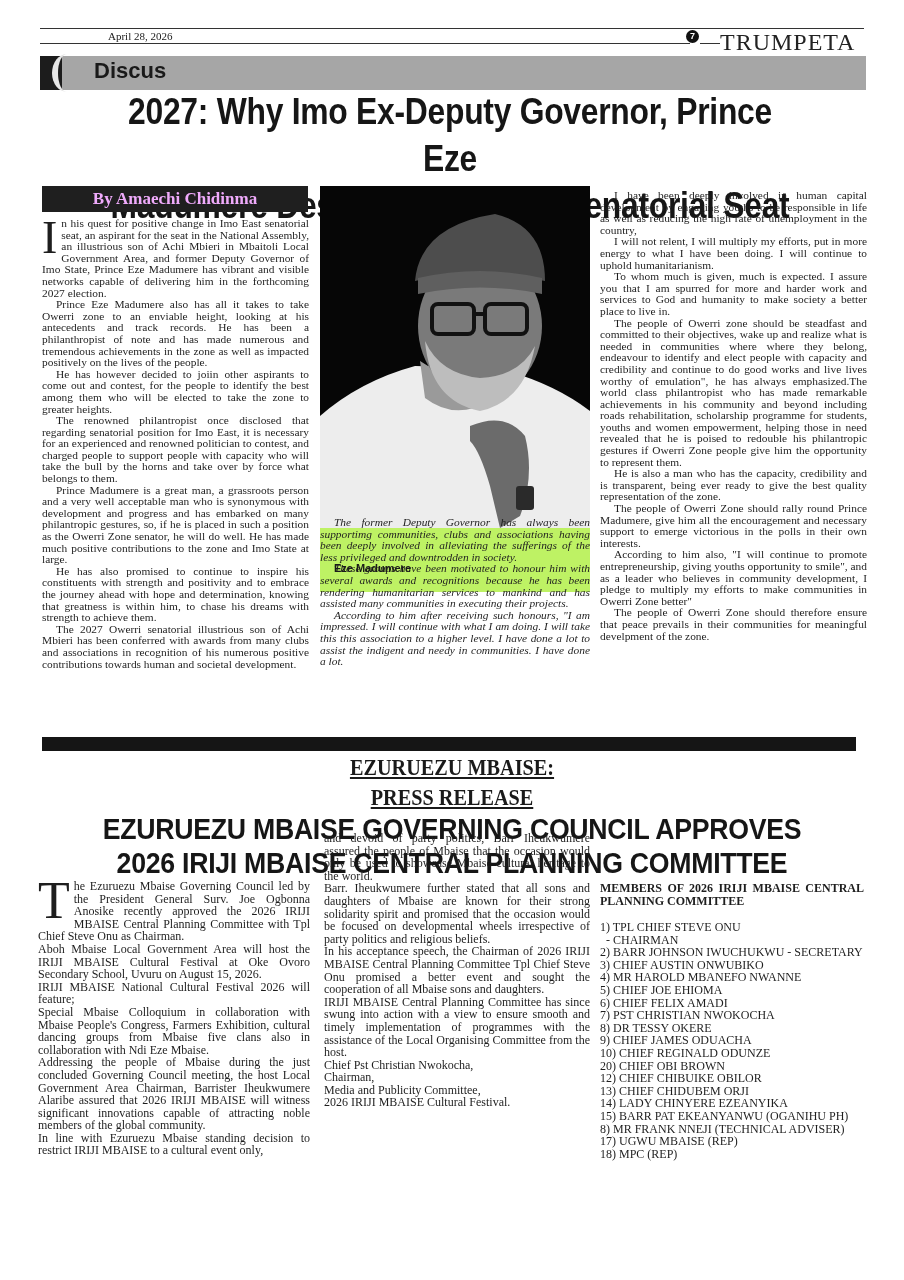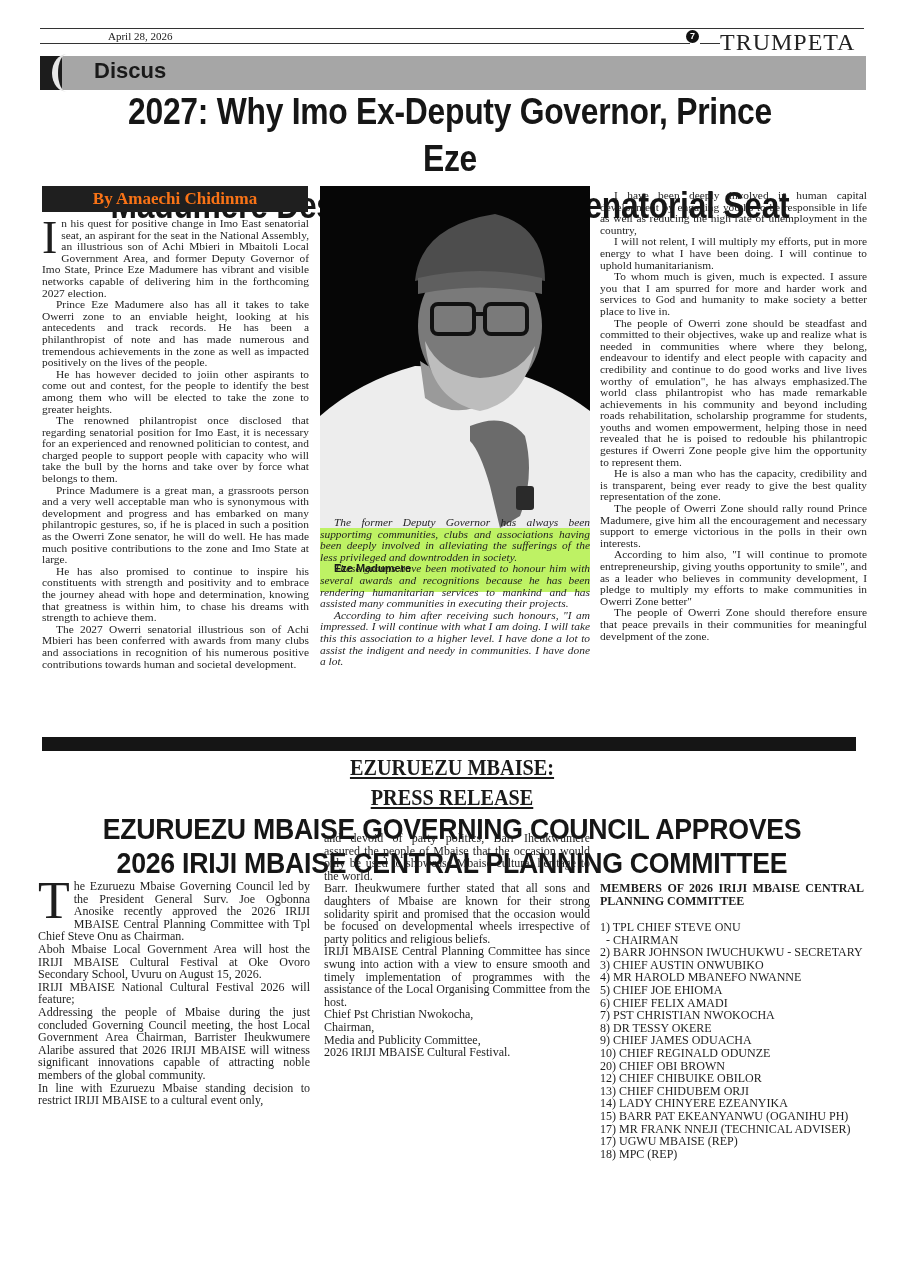--- a/index.html
+++ b/index.html
@@ -17,21 +17,21 @@
   
   .band { position: absolute; left: 40px; top: 56px; width: 826px; height: 34px; background: #a6a6a6; }
   .band-black { position: absolute; left: 40px; top: 56px; width: 22px; height: 34px; background: #1c1c1c; }
   .band-curve { position: absolute; left: 52px; top: 54px; width: 30px; height: 38px; border-radius: 50% 0 0 50%; border-left: 6px solid #e6e6e6; background: transparent; }
   .band-label { position: absolute; left: 94px; top: 58px; font-family: "Liberation Sans", sans-serif; font-weight: bold; font-size: 22px; color: #1a1a1a; }
 
   
   .headline { position: absolute; left: 40px; width: 820px; top: 88px; text-align: center; font-family: "Liberation Sans", sans-serif; font-weight: bold; font-size: 37px; line-height: 47px; color: #161616; transform: scaleX(0.86); transform-origin: center top; letter-spacing: -0.3px; }
 
   
-  .byline { position: absolute; left: 42px; top: 186px; width: 266px; height: 26px; background: #1f1f1f; color: #f97316; font-weight: bold; font-size: 17px; text-align: center; line-height: 26px; }
+  .byline { position: absolute; left: 42px; top: 186px; width: 266px; height: 26px; background: #1f1f1f; color: #f0abfc; font-weight: bold; font-size: 17px; text-align: center; line-height: 26px; }
 
   
   .col { position: absolute; font-size: 11.4px; line-height: 11.6px; text-align: justify; color: #1e1e1e; }
   .col p { text-indent: 14px; }
   .col p.noind { text-indent: 0; }
   .col1 { left: 42px; top: 218px; width: 267px; }
   .col2 { left: 320px; top: 517px; width: 270px; font-style: italic; }
   .col3 { left: 600px; top: 190px; width: 267px; }
   .dropcap { float: left; font-size: 46px; line-height: 36px; margin: 2px 4px 0 0; font-family: "Liberation Serif", serif; }
 
@@ -137,27 +137,29 @@
 <div class="kicker kicker2">PRESS RELEASE</div>
 <div class="headline2">
   <div>EZURUEZU MBAISE GOVERNING COUNCIL APPROVES</div>
   <div>2026 IRIJI MBAISE CENTRAL PLANNING COMMITTEE</div>
 </div>
 
 <div class="pcol pcol1">
   <div><span class="dropcap2">T</span><span>he Ezuruezu Mbaise Governing Council led by the President General Surv. Joe Ogbonna Anosike recently approved the 2026 IRIJI MBAISE Central Planning Committee with Tpl Chief Steve Onu as Chairman.</span></div>
   <div>Aboh Mbaise Local Government Area will host the IRIJI MBAISE Cultural Festival at Oke Ovoro Secondary School, Uvuru on August 15, 2026.</div>
   <div>IRIJI MBAISE National Cultural Festival 2026 will feature;</div>
+  <div>Special Mbaise Colloquium in collaboration with Mbaise People's Congress, Farmers Exhibition, cultural dancing groups from Mbaise five clans also in collaboration with Ndi Eze Mbaise.</div>
   <div>Addressing the people of Mbaise during the just concluded Governing Council meeting, the host Local Government Area Chairman, Barrister Iheukwumere Alaribe assured that 2026 IRIJI MBAISE will witness significant innovations capable of attracting noble members of the global community.</div>
   <div>In line with Ezuruezu Mbaise standing decision to restrict IRIJI MBAISE to a cultural event only,</div>
 </div>
 
 <div class="pcol pcol2">
   <div>and devoid of party politics, Barr Iheukwumere assured the people of Mbaise that the occasion would only be used to showcase Mbaise cultural heritage to the world.</div>
   <div>Barr. Iheukwumere further stated that all sons and daughters of Mbaise are known for their strong solidarity spirit and promised that the occasion would be focused on developmental wheels irrespective of party politics and religious beliefs.</div>
+  <div>In his acceptance speech, the Chairman of 2026 IRIJI MBAISE Central Planning Committee Tpl Chief Steve Onu promised a better event and sought the cooperation of all Mbaise sons and daughters.</div>
   <div>IRIJI MBAISE Central Planning Committee has since swung into action with a view to ensure smooth and timely implementation of programmes with the assistance of the Local Organising Committee from the host.</div>
   <div>Chief Pst Christian Nwokocha,</div>
   <div>Chairman,</div>
   <div>Media and Publicity Committee,</div>
   <div>2026 IRIJI MBAISE Cultural Festival.</div>
 </div>
 
 <div class="pcol pcol3">
   <div class="members-title">MEMBERS OF 2026 IRIJI MBAISE CENTRAL PLANNING COMMITTEE</div>
   <div id="members-list">
@@ -170,17 +172,17 @@
       <div class="member">6) CHIEF FELIX AMADI</div>
       <div class="member">7) PST CHRISTIAN NWOKOCHA</div>
       <div class="member">8) DR TESSY OKERE</div>
       <div class="member">9) CHIEF JAMES ODUACHA</div>
       <div class="member">10) CHIEF REGINALD ODUNZE</div>
       <div class="member">20) CHIEF OBI BROWN</div>
       <div class="member">12) CHIEF CHIBUIKE OBILOR</div>
       <div class="member">13) CHIEF CHIDUBEM ORJI</div>
       <div class="member">14) LADY CHINYERE EZEANYIKA</div>
       <div class="member">15) BARR PAT EKEANYANWU (OGANIHU PH)</div>
-      <div class="member">17) MR FRANK NNEJI (TECHNICAL ADVISER)</div>
+      <div class="member">8) MR FRANK NNEJI (TECHNICAL ADVISER)</div>
       <div class="member">17) UGWU MBAISE (REP)</div>
       <div class="member">18) MPC (REP)</div>
     </div>
 </div>
 
 </body></html>

